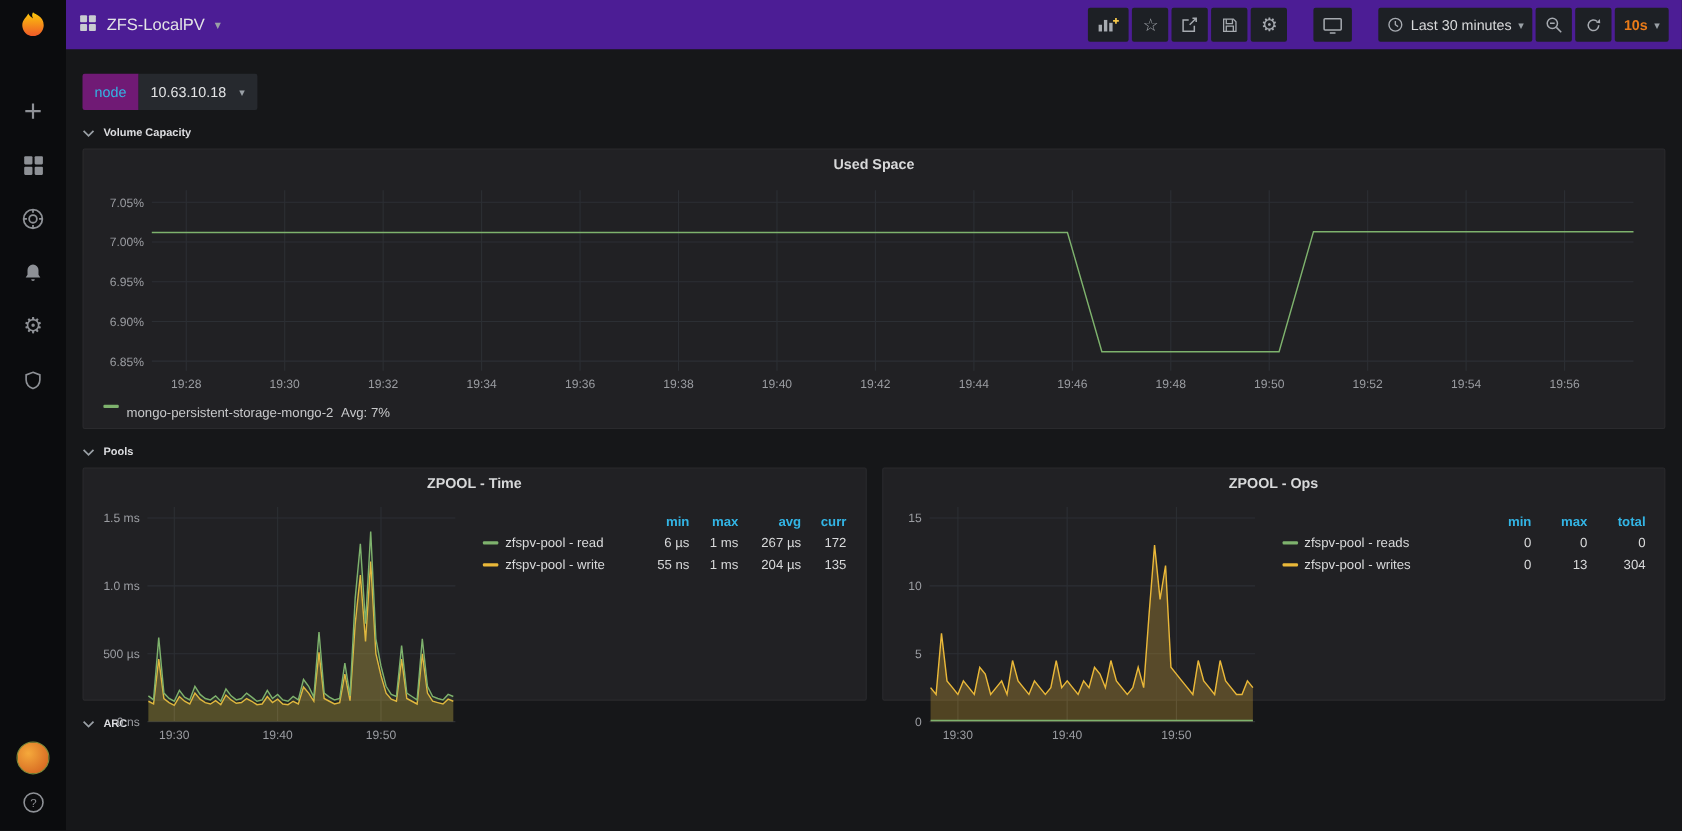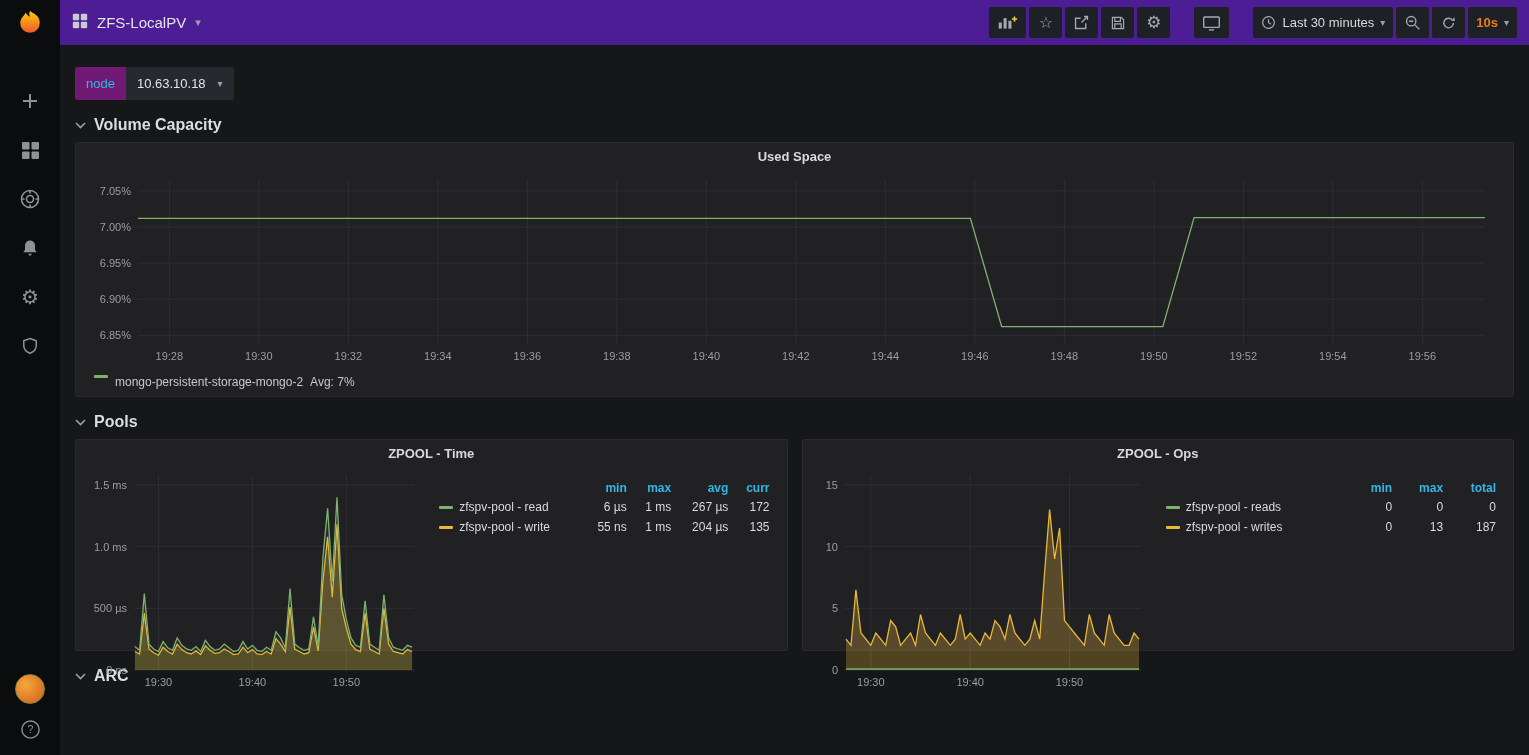--- a/index.html
+++ b/index.html
@@ -29,21 +29,21 @@
 
   main{flex:1;padding:8px 15px 0;overflow:hidden;background:#161719}
 
   
   .submenu{display:flex;margin:14px 0 2px;height:33px}
   .var-label{display:flex;align-items:center;padding:0 11px;font-size:13px;color:#33b5e5;background:#701a75;border-radius:2px 0 0 2px}
   .var-value{display:flex;align-items:center;gap:12px;padding:0 11px;background:#26292e;color:#e3e4e6;font-size:13px;cursor:pointer;border-radius:0 2px 2px 0}
   .var-value .caret{font-size:10px;color:#9aa0a6}
 
   
-  .row-head{display:flex;align-items:center;gap:8px;margin:16px 0 8px;font-size:16px;font-weight:bold;color:#dcdde0;cursor:pointer}
+  .row-head{display:flex;align-items:center;gap:8px;margin:16px 0 8px;font-size:10px;font-weight:bold;color:#dcdde0;cursor:pointer}
 
   
   .panel{background:#212124;border:1px solid #2a2a2d;border-radius:2px}
   .ptitle{height:27px;display:flex;align-items:center;justify-content:center;font-size:13px;font-weight:bold;color:#d8d9da;cursor:pointer}
   .chart{position:relative}
   .chart svg{display:block}
 
   .panel-wide{height:255px;display:flex;flex-direction:column}
   .panel-wide .chart{height:200px;margin:0 8px;cursor:crosshair}
   .legend-line{display:flex;gap:7px;padding:5px 0 0 18px;font-size:12px;color:#c7c8ca}
@@ -377,21 +377,21 @@
                 <tr>
                   <td class="name"><span class="dash" style="background: rgb(126, 178, 109);"></span><span class="series-name">zfspv-pool - reads</span></td>
                   <td>0</td>
                   <td>0</td>
                   <td>0</td>
                 </tr>
                 <tr>
                   <td class="name"><span class="dash" style="background: rgb(234, 184, 57);"></span><span class="series-name">zfspv-pool - writes</span></td>
                   <td>0</td>
                   <td>13</td>
-                  <td>187</td>
+                  <td>304</td>
                 </tr>
               </tbody>
             </table>
           </div>
         </div>
       </section>
     </div>
 
     <div class="row-head">
       <svg width="11" height="7" viewBox="0 0 11 7" fill="none" stroke="#9aa0a6" stroke-width="1.6">

